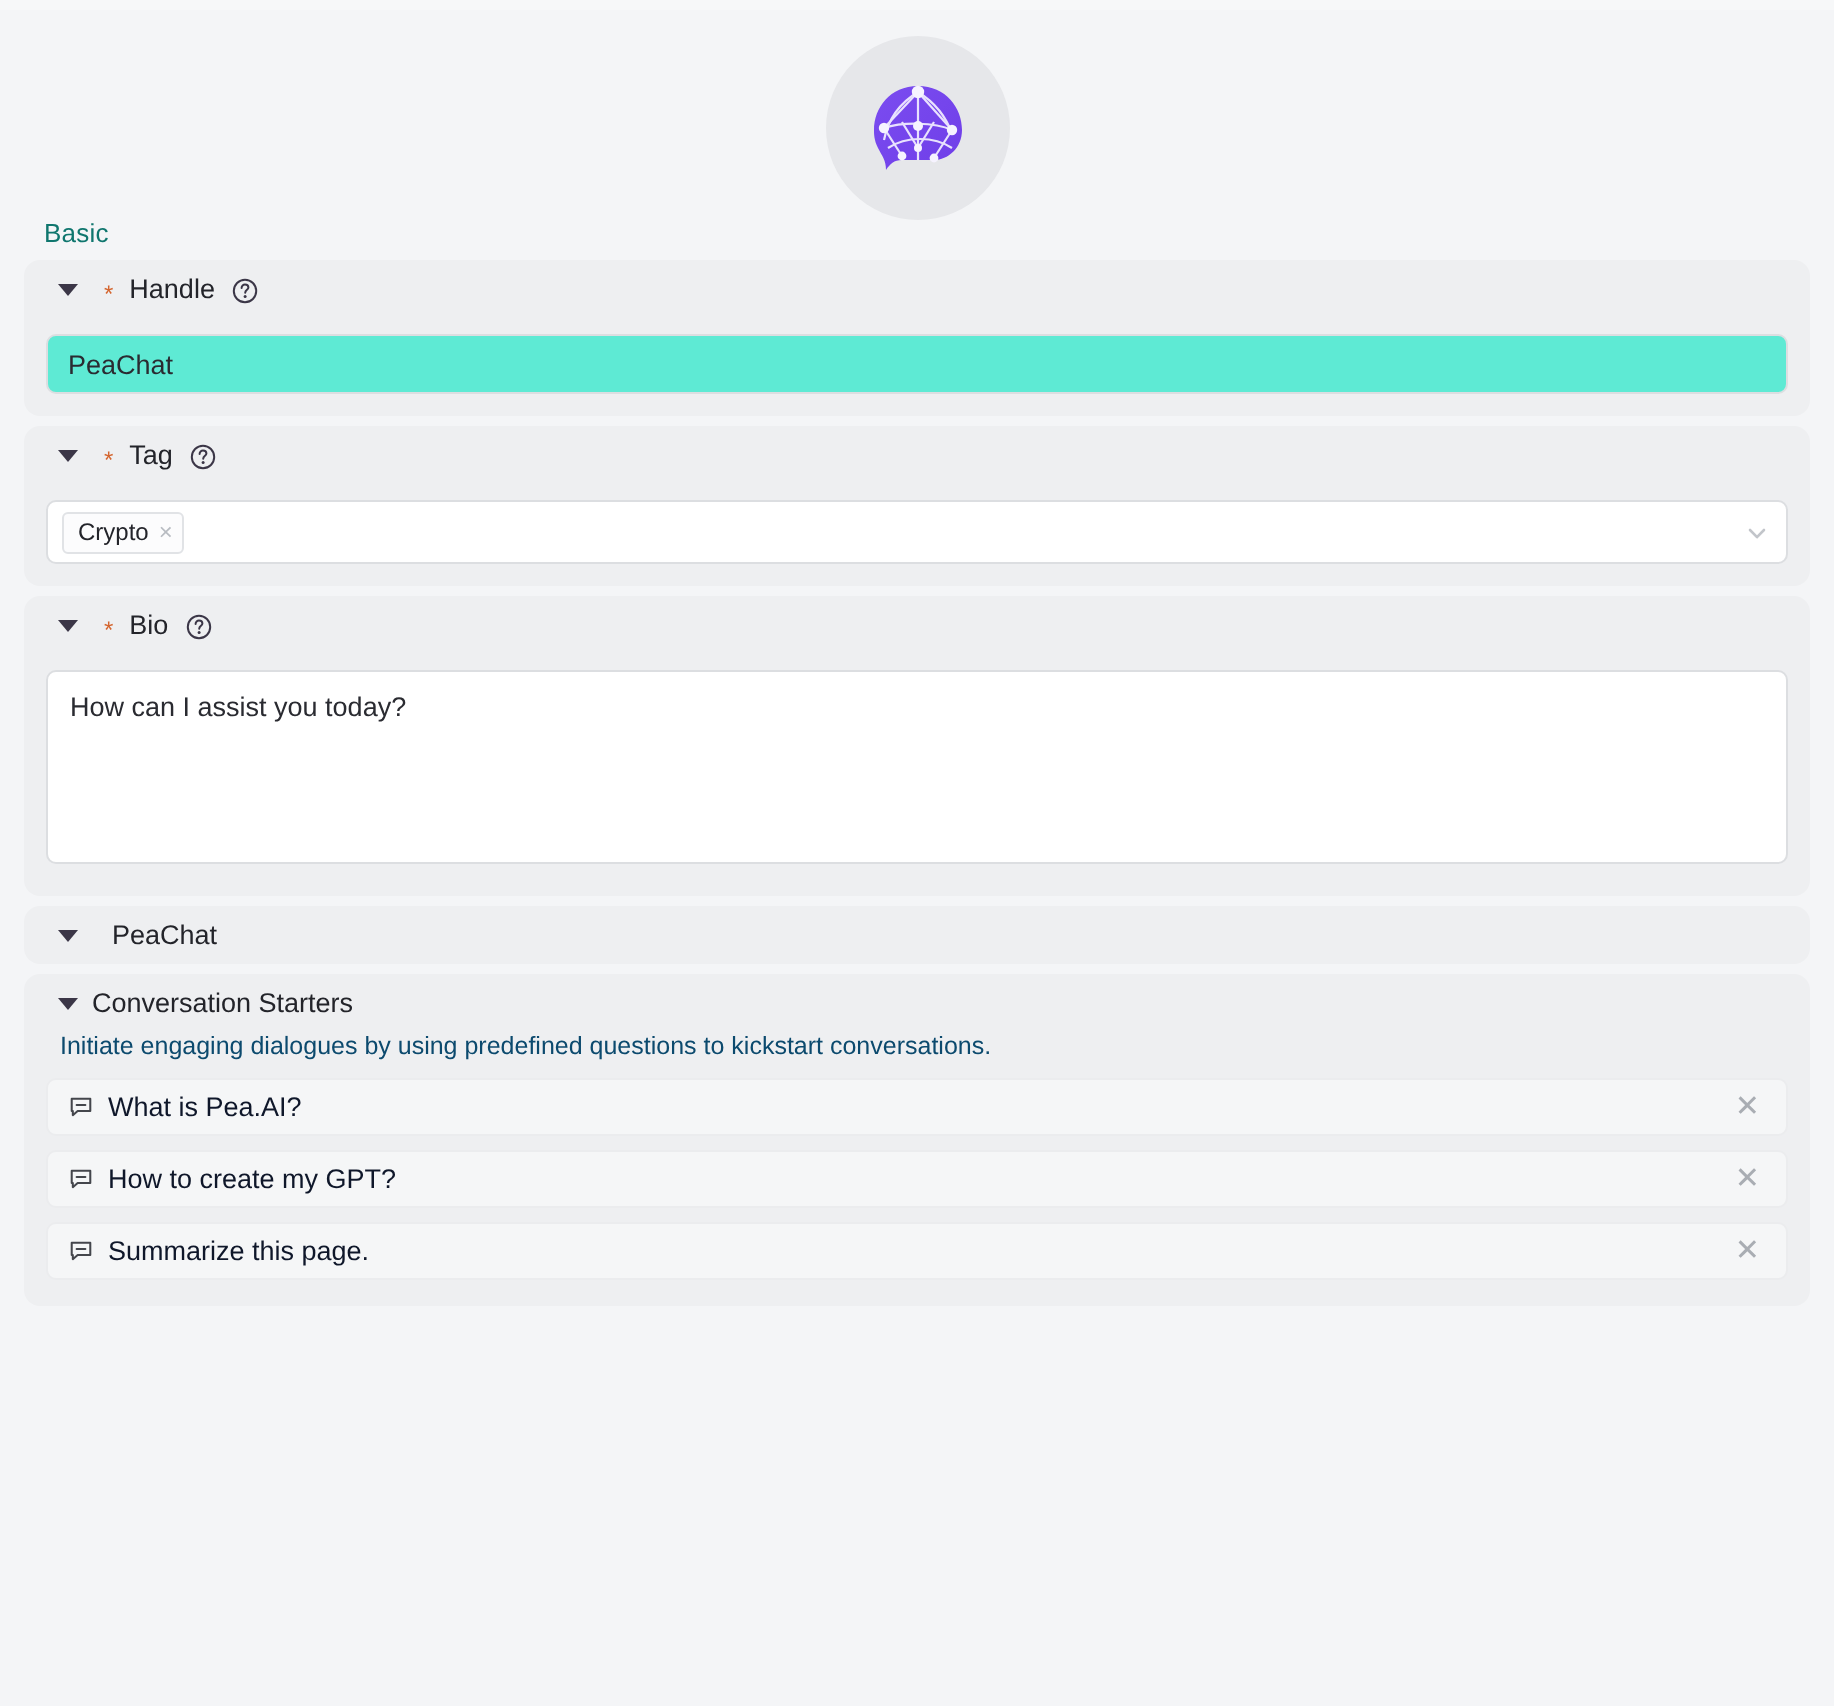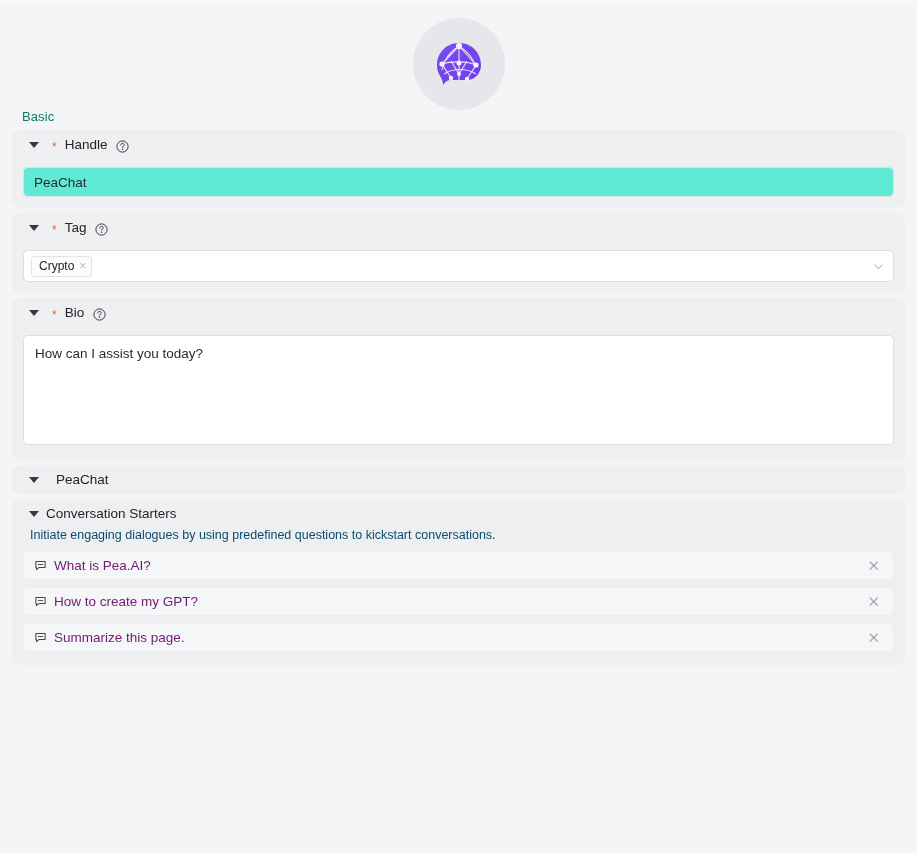--- a/index.html
+++ b/index.html
@@ -164,21 +164,21 @@
     border-radius: 5px;
     font-family: "Liberation Sans", sans-serif;
     font-size: 13.5px;
     color: #2a2b31;
     padding: 9px 11px;
     outline: none;
     resize: none;
     line-height: 1.35;
   }
   textarea.area::placeholder { color: #c7cacf; }
-  .area-bio { height: 110px; }
+  .area-bio { height: 97px; }
   .area-prompt { height: 126px; }
 
   
   .cs-desc {
     font-size: 12.5px;
     color: #0c4a6e;
     padding: 0 0 9px 18px;
   }
   .cs-list { padding: 0 11px 6px 11px; }
   .cs-row {
@@ -194,21 +194,21 @@
   }
   .cs-icon {
     flex: 0 0 auto;
     display: flex;
     align-items: center;
     margin-right: 7px;
     color: #44464c;
   }
   .cs-text {
     font-size: 13.5px;
-    color: #701a75;
+    color: #0f172a;
   }
   .cs-remove {
     margin-left: auto;
     color: #a9adb3;
     font-size: 15px;
     line-height: 1;
     cursor: pointer;
     padding: 2px 2px;
   }
 </style>

